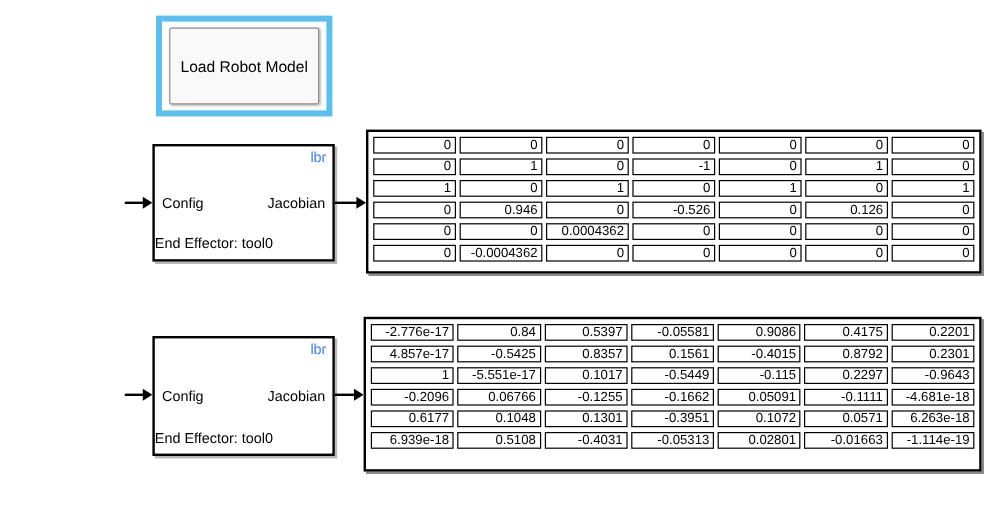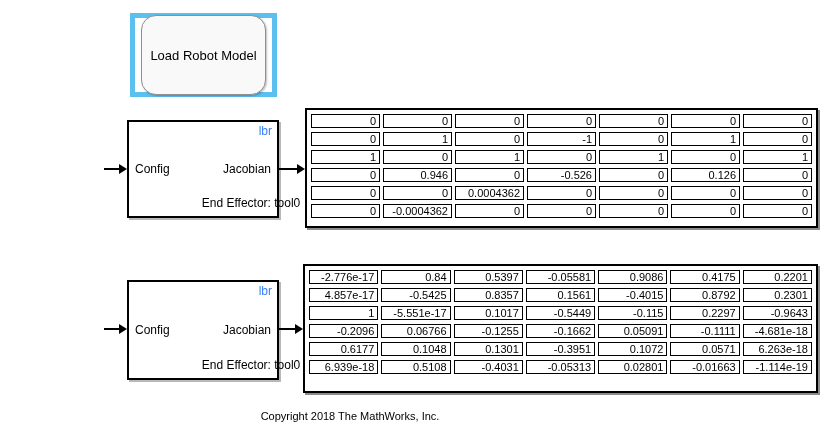--- a/index.html
+++ b/index.html
@@ -7,22 +7,22 @@
     position:relative;width:832px;height:442px;background:#ffffff;
     font-family:"Liberation Sans",sans-serif;color:#000;overflow:hidden;
   }
   
   .sel-frame{
     position:absolute;left:130px;top:13px;width:147px;height:84px;
     box-sizing:border-box;border:5px solid #5bc0f0;background:#fff;
     display:flex;align-items:center;justify-content:center;
   }
   .action-block{
-    box-sizing:border-box;width:125px;height:80px;
-    border:1px solid #8f8f8f;border-radius:15px;background:#f9f9f9;
+    box-sizing:border-box;width:125px;height:64px;
+    border:1px solid #8f8f8f;border-radius:2px;background:#f9f9f9;
     box-shadow:1px 1px 2px rgba(0,0,0,0.25);
     display:flex;align-items:center;justify-content:center;
     font-size:13px;white-space:nowrap;
   }
   
   .src-block{
     position:absolute;box-sizing:border-box;height:34px;
     border:2px solid #000;background:#fff;
     box-shadow:2px 2px 0 rgba(0,0,0,0.28);
     display:flex;align-items:center;justify-content:center;
@@ -30,21 +30,21 @@
   }
   .subsys{
     position:absolute;box-sizing:border-box;width:152px;
     border:2px solid #000;background:#fff;
     box-shadow:2px 2px 0 rgba(0,0,0,0.28);
     font-size:12px;
   }
   .subsys .tag{position:absolute;top:2px;right:5px;color:#3b82f6;font-size:12px;}
   .subsys .port-in{position:absolute;left:6px;top:50%;transform:translateY(-50%);}
   .subsys .port-out{position:absolute;right:6px;top:50%;transform:translateY(-50%);}
-  .subsys .footer{position:absolute;bottom:6px;left:0;width:100%;text-align:center;white-space:nowrap;margin-left:48px;}
+  .subsys .footer{position:absolute;bottom:6px;left:0;width:100%;white-space:nowrap;}
   
   .wire{position:absolute;height:2px;background:#000;}
   .ahead{
     position:absolute;width:0;height:0;
     border-left:8px solid #000;border-top:5px solid transparent;border-bottom:5px solid transparent;
   }
   
   .display{
     position:absolute;box-sizing:border-box;
     border:2px solid #000;background:#fff;
@@ -189,15 +189,14 @@
         <div class="cell">6.939e-18</div>
         <div class="cell">0.5108</div>
         <div class="cell">-0.4031</div>
         <div class="cell">-0.05313</div>
         <div class="cell">0.02801</div>
         <div class="cell">-0.01663</div>
         <div class="cell">-1.114e-19</div>
       </div>
   </div>
 
-  <div class="copyright">Copyright 2018 The MathWorks, Inc.</div>
 
 </div>
 
 </body></html>

